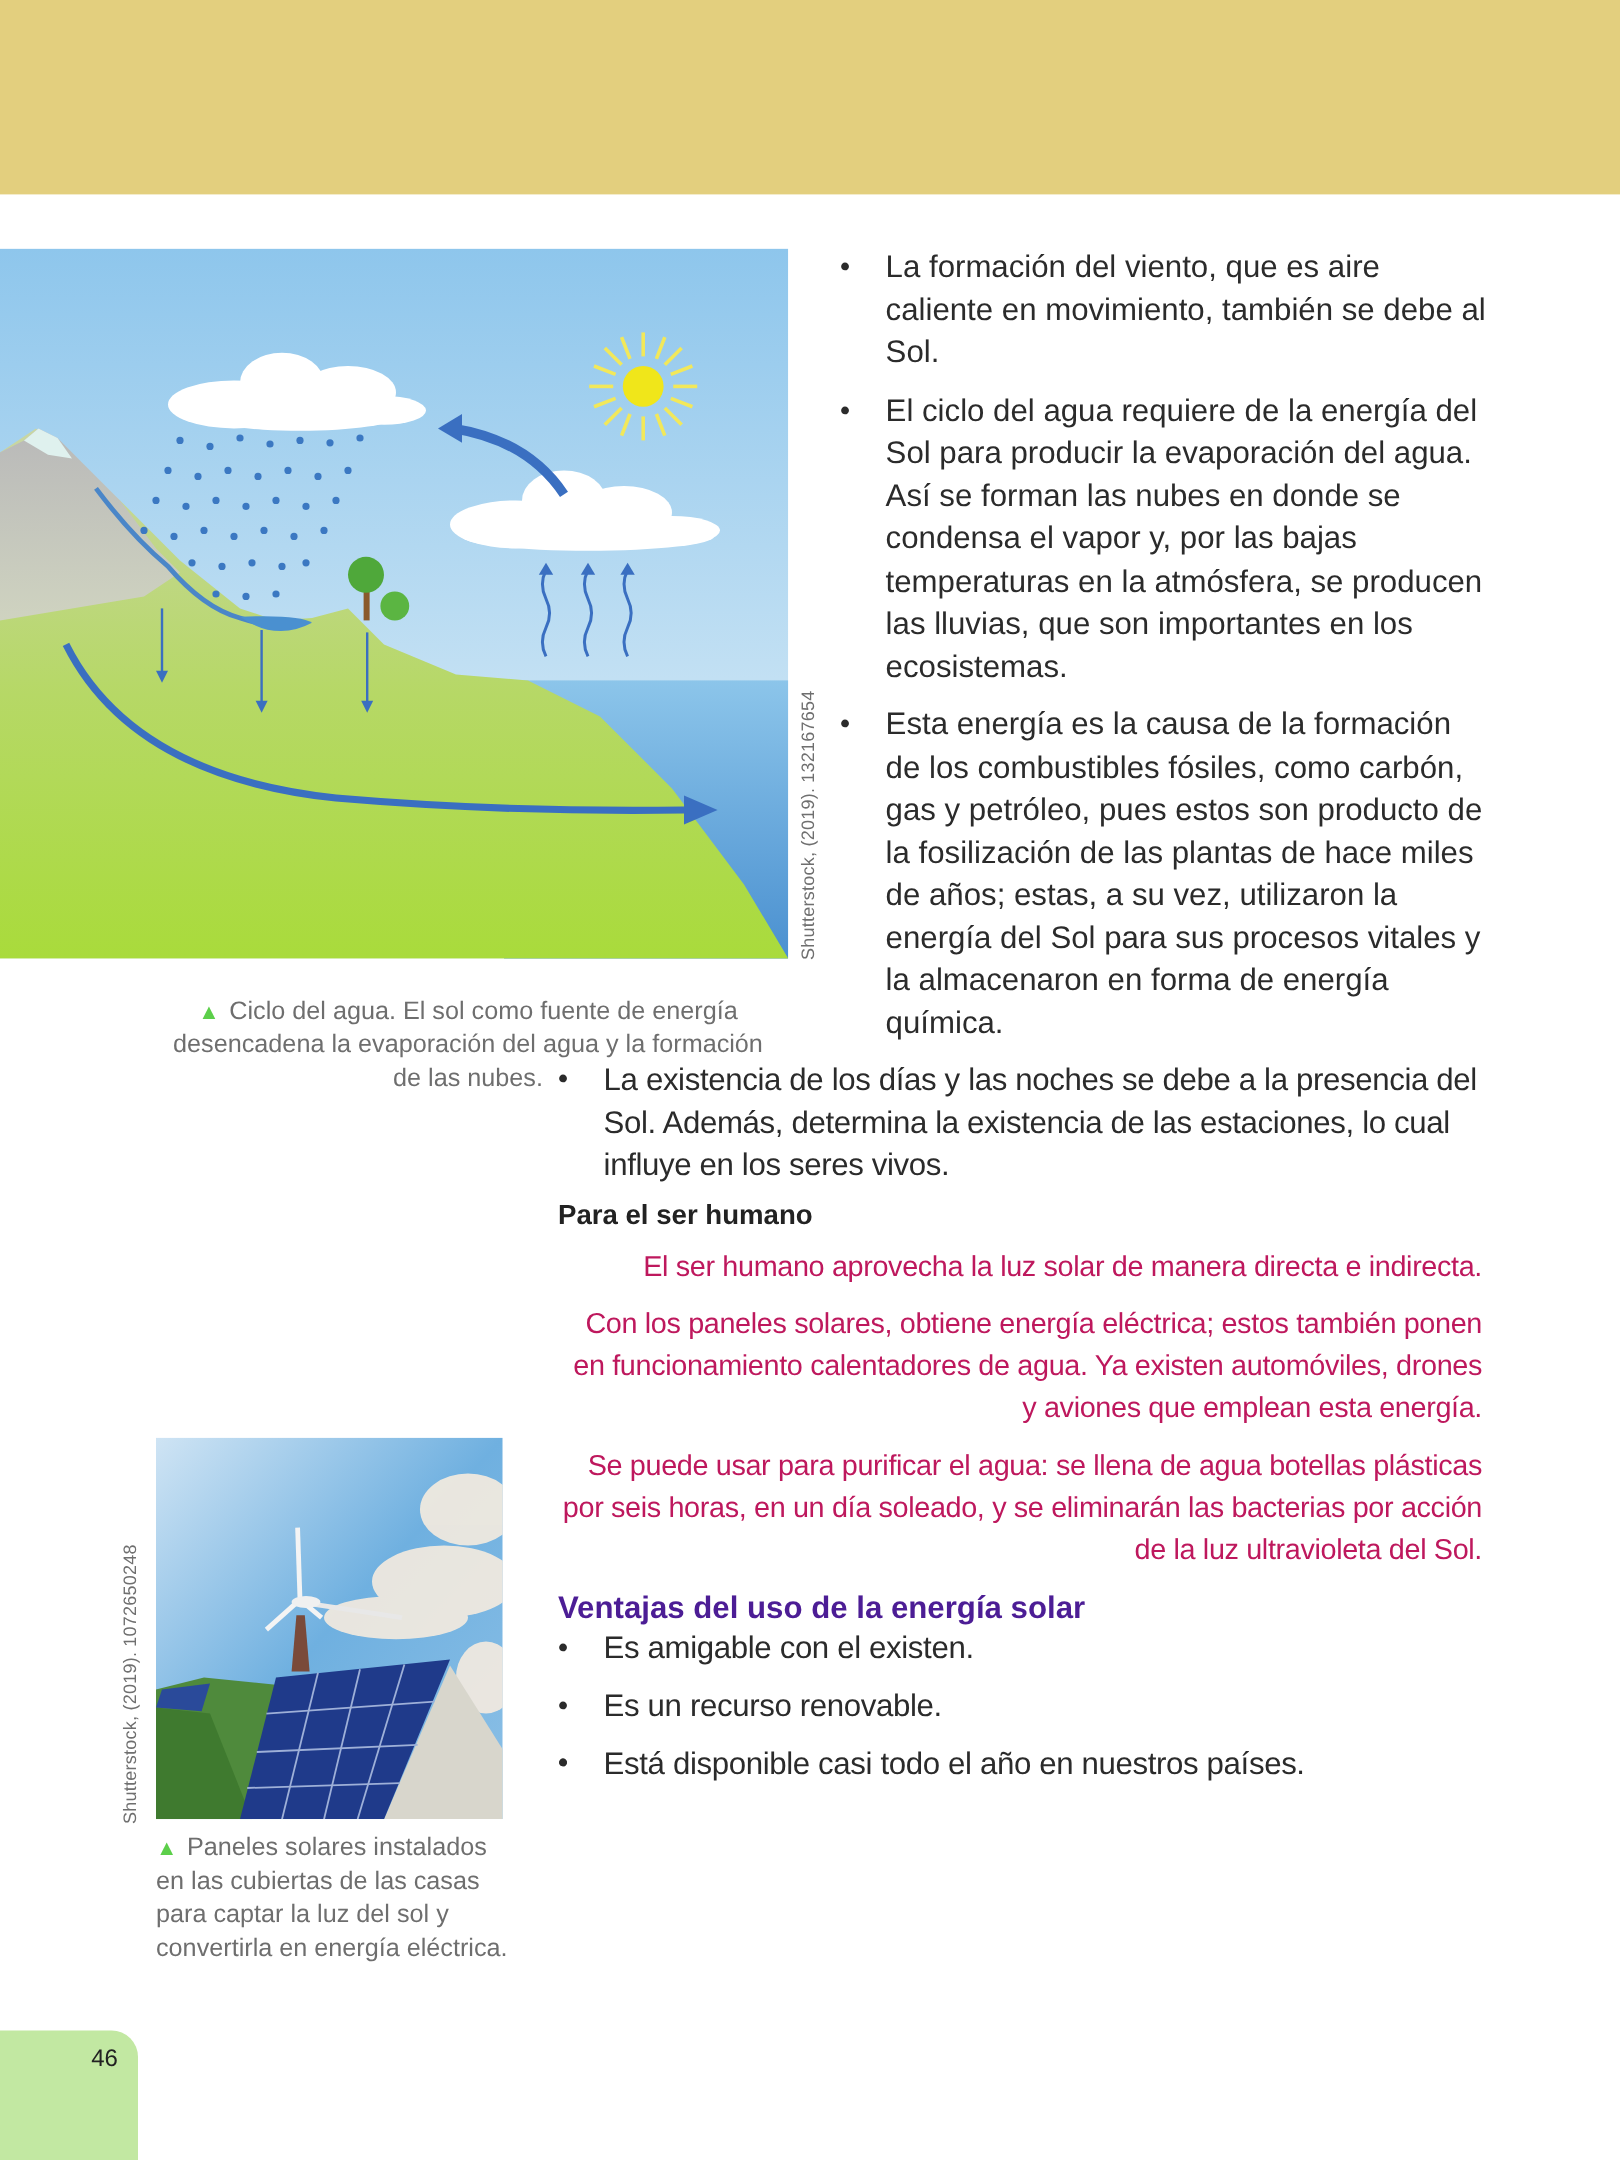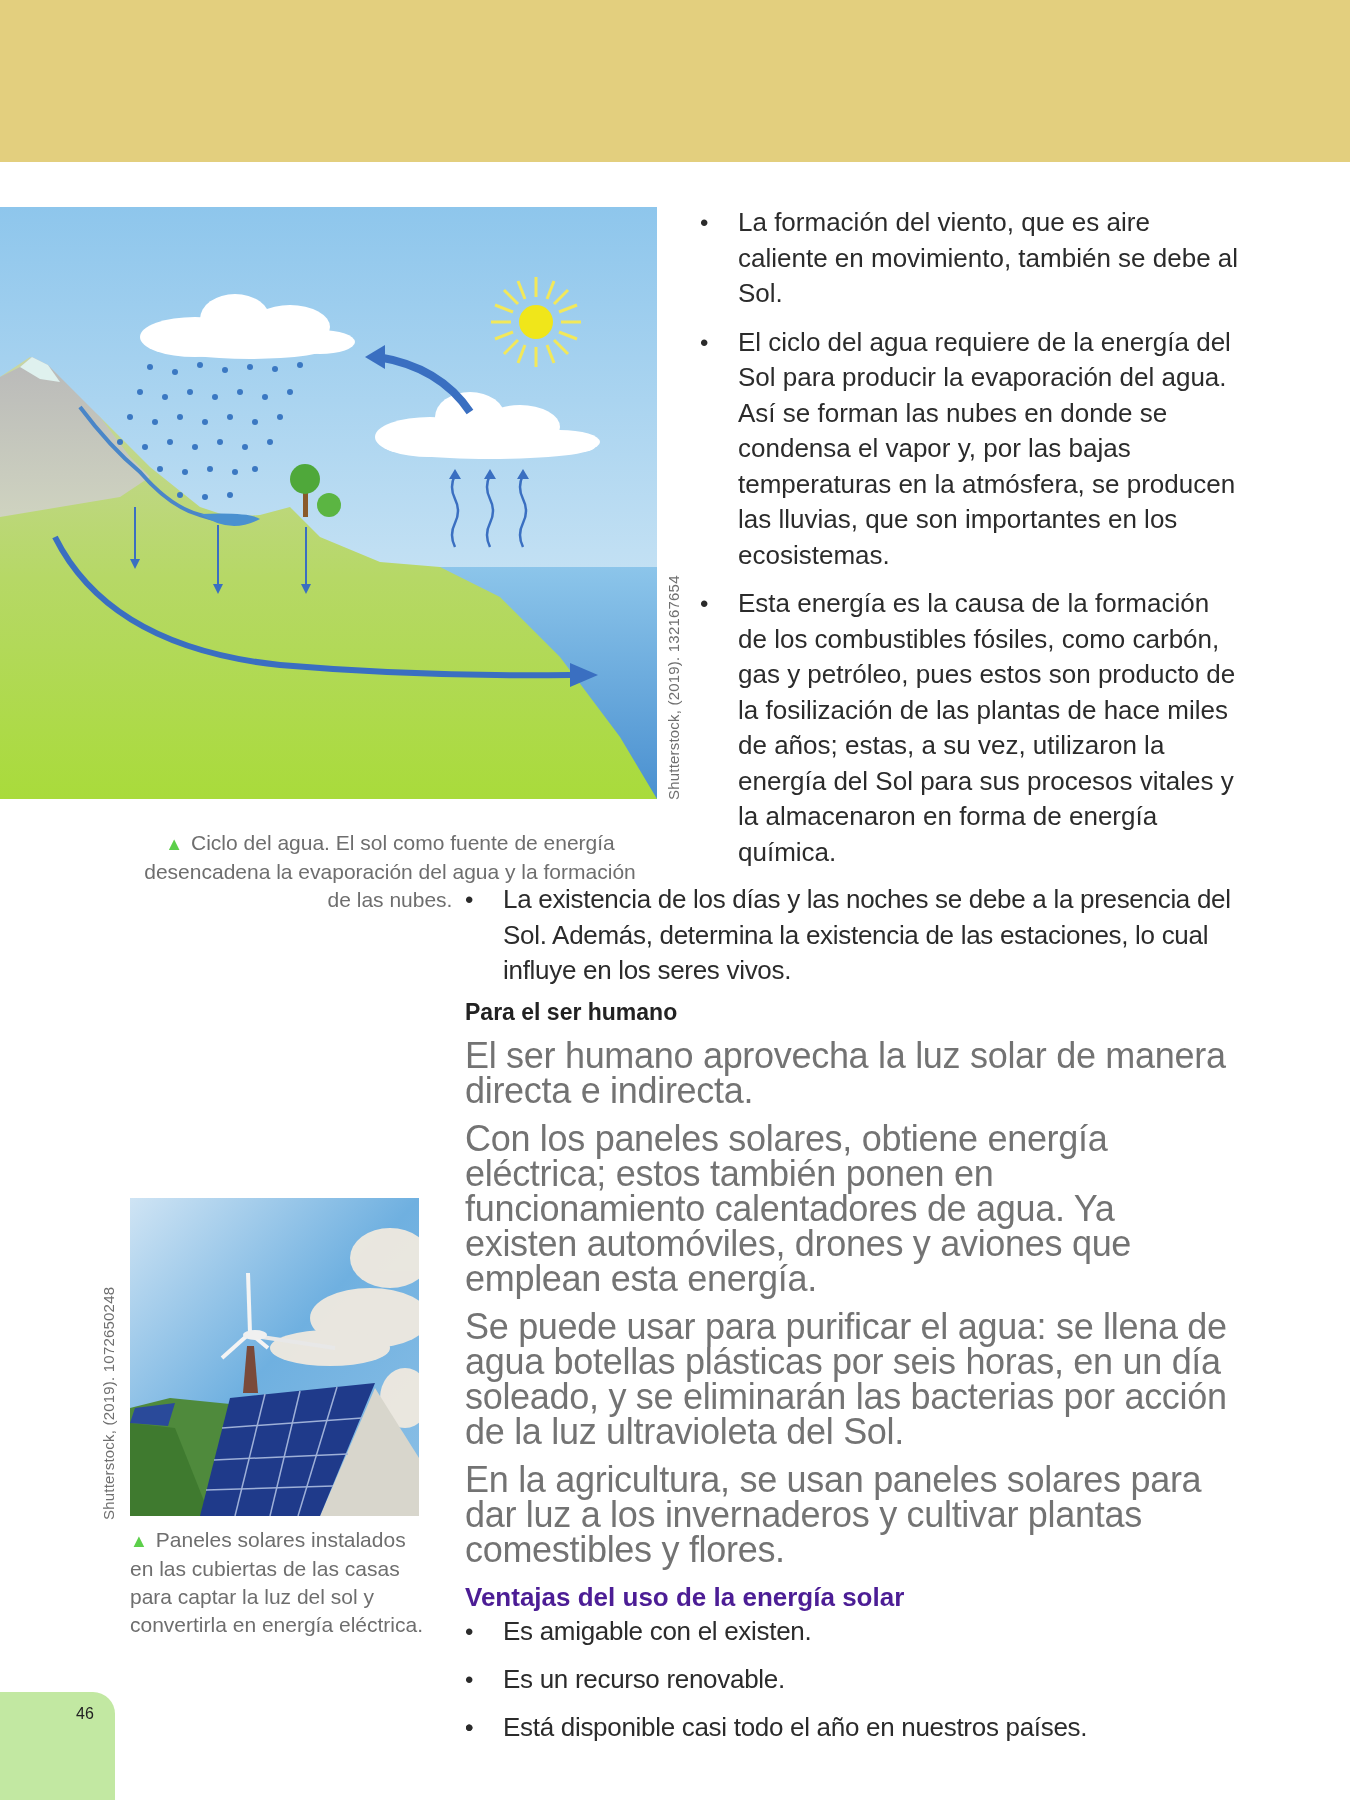--- a/index.html
+++ b/index.html
@@ -35,40 +35,41 @@
     .bullet {
       position: relative; padding-left: 38px; font-size: 26px; line-height: 35.5px;
       color: #2b2b2b; margin-bottom: 13px;
     }
     .bullet .dot {
       position: absolute; left: 0; top: 0; font-size: 24px;
     }
     .col-main { position: absolute; left: 465px; width: 770px; }
     .bullet-wide { top: 882px; }
     .para {
-      font-size: 36px; line-height: 35px; color: #737373; margin: 0 0 13px 0;
+      font-size: 24px; line-height: 35px; color: #be185d; margin: 0 0 13px 0;
       letter-spacing: -0.3px;
+      text-align: right;
     }
     .h-black { font-weight: bold; font-size: 23px; color: #222; margin: 0 0 12px 0; }
     .h-red { font-weight: bold; font-size: 26px; color: #4c1d95; margin: 0 0 0 0; line-height: 34px; }
     .adv-bullet {
       position: relative; padding-left: 38px; font-size: 26px; line-height: 35px;
       color: #2b2b2b; margin-bottom: 13px; letter-spacing: -0.3px;
     }
     .adv-bullet .dot { position: absolute; left: 0; top: 0; font-size: 24px; }
     .photo {
       position: absolute; left: 130px; top: 1198px; width: 289px; height: 318px;
       overflow: hidden;
     }
     .page-tab {
       position: absolute; left: 0; top: 1692px; width: 115px; height: 108px;
       background: #c2e8a2; border-top-right-radius: 22px;
     }
     .page-number {
-      position: absolute; left: 76px; top: 1705px; font-size: 16px; color: #222;
+      position: absolute; left: 76px; top: 1705px; font-size: 20px; color: #222;
     }
   </style>
 </head>
 <body>
 
 <div class="top-band"></div>
 
 <div class="figure-water" title="Ilustración del ciclo del agua: sol, nubes, lluvia, montaña, lago, árbol, mar y flechas de evaporación y escorrentía">
   <svg width="657" height="592" viewBox="0 0 657 592">
     <defs>
@@ -219,21 +220,20 @@
   <div class="bullet"><span class="dot">•</span><span>El ciclo del agua requiere de la energía del Sol para producir la evaporación del agua. Así se forman las nubes en donde se condensa el vapor y, por las bajas temperaturas en la atmósfera, se producen las lluvias, que son importantes en los ecosistemas.</span></div>
   <div class="bullet"><span class="dot">•</span><span>Esta energía es la causa de la formación de los combustibles fósiles, como carbón, gas y petróleo, pues estos son producto de la fosilización de las plantas de hace miles de años; estas, a su vez, utilizaron la energía del Sol para sus procesos vitales y la almacenaron en forma de energía química.</span></div>
 </div>
 
 <div class="col-main bullet-wide">
   <div class="bullet" style="margin-bottom:10px; letter-spacing:-0.3px;"><span class="dot">•</span><span>La existencia de los días y las noches se debe a la presencia del Sol. Además, determina la existencia de las estaciones, lo cual influye en los seres vivos.</span></div>
   <h3 class="h-black">Para el ser humano</h3>
   <p class="para">El ser humano aprovecha la luz solar de manera directa e indirecta.</p>
   <p class="para">Con los paneles solares, obtiene energía eléctrica; estos también ponen en funcionamiento calentadores de agua. Ya existen automóviles, drones y aviones que emplean esta energía.</p>
   <p class="para">Se puede usar para purificar el agua: se llena de agua botellas plásticas por seis horas, en un día soleado, y se eliminarán las bacterias por acción de la luz ultravioleta del Sol.</p>
-  <p class="para">En la agricultura, se usan paneles solares para dar luz a los invernaderos y cultivar plantas comestibles y flores.</p>
   <h3 class="h-red">Ventajas del uso de la energía solar</h3>
   <div class="adv-bullet"><span class="dot">•</span><span>Es amigable con el existen.</span></div>
   <div class="adv-bullet"><span class="dot">•</span><span>Es un recurso renovable.</span></div>
   <div class="adv-bullet"><span class="dot">•</span></div>
   <div class="adv-bullet"><span class="dot">•</span><span>Está disponible casi todo el año en nuestros países.</span></div>
 </div>
 
 <div class="photo" title="Casa con paneles solares en el techo y un pequeño aerogenerador">
   <svg width="289" height="318" viewBox="0 0 289 318">
     <defs>

